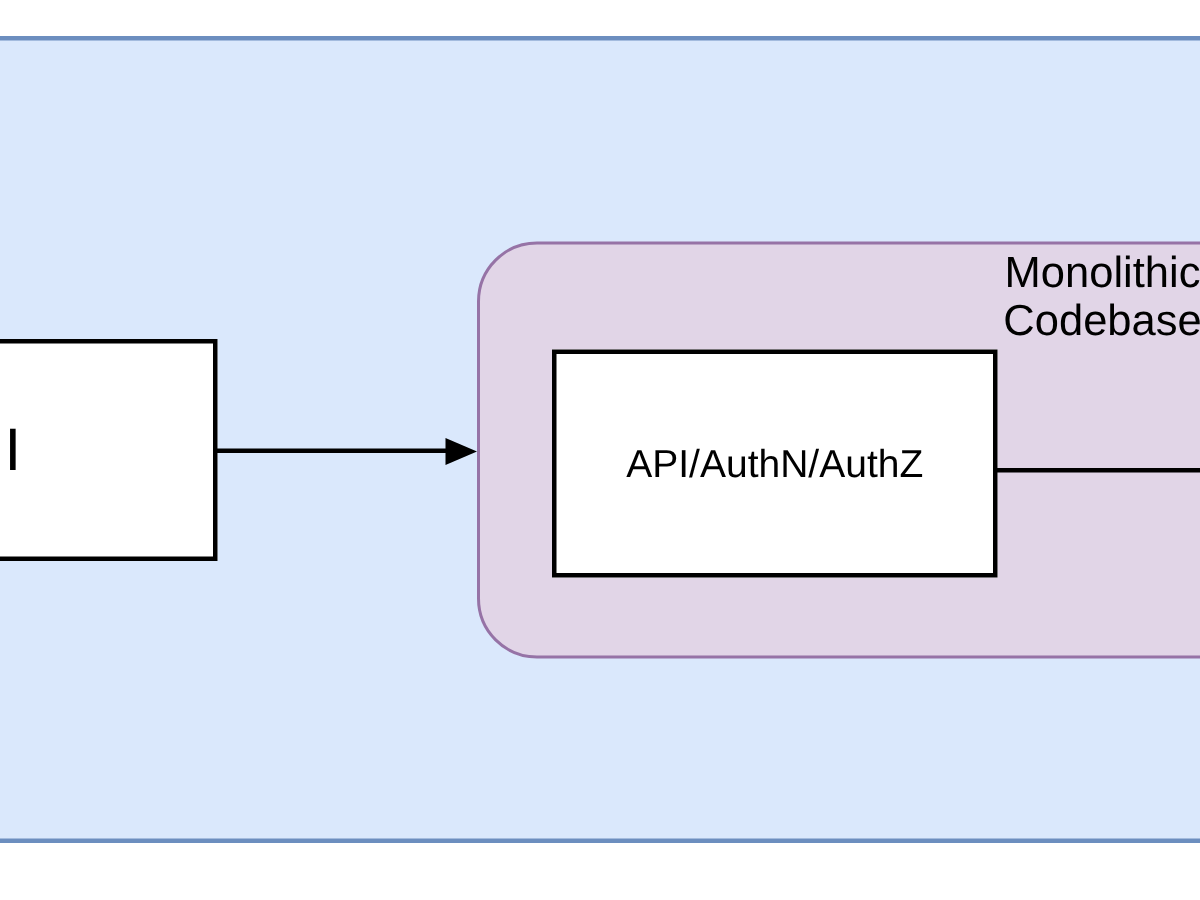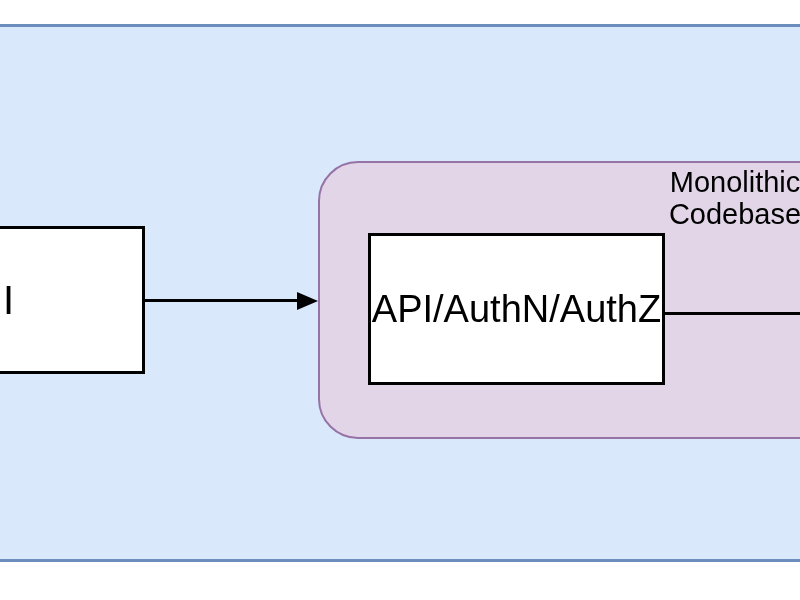--- a/index.html
+++ b/index.html
@@ -90,21 +90,21 @@
     left: 368px;
     top: 233px;
     width: 297px;
     height: 152px;
     box-sizing: border-box;
     border: 3px solid #000000;
     background: #ffffff;
     display: flex;
     align-items: center;
     justify-content: center;
-    font-size: 38px;
+    font-size: 26px;
     white-space: nowrap;
   }
   
   .right-line {
     position: absolute;
     left: 664px;
     top: 312px;
     width: 140px;
     height: 3px;
     background: #000000;

